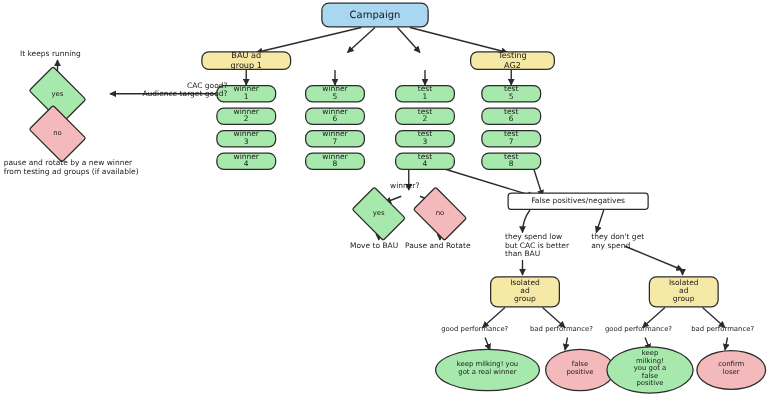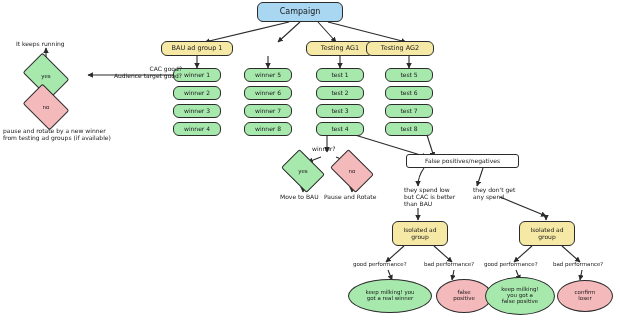--- a/index.html
+++ b/index.html
@@ -35,21 +35,21 @@
     align-items: center;
     justify-content: center;
     text-align: center;
     color: #1a1a1a;
     line-height: 1.08;
     border: 1px solid #2b2b2b;
   }
   .node .lbl {
     display: block;
     width: 100%;
-    padding: 0 2px;
+    padding: 0 16px;
     white-space: pre-line;
   }
   .rbox {
     border-radius: 6px;
   }
   .sqbox {
     border-radius: 3px;
   }
   .ellipse {
     border-radius: 50%;
@@ -142,24 +142,21 @@
     </g>
   </svg>
 
   <div class="node rbox" style="left:257px; top:2px; width:86px; height:20px; background:#a9d6f0; font-size:8px;">
     <span class="lbl">Campaign</span>
   </div>
 
   <div class="node rbox" style="left:161px; top:41px; width:72px; height:15px; background:#f6e9a6; font-size:6.5px;">
     <span class="lbl">BAU ad group 1</span>
   </div>
-  <div class="node rbox" style="left:306px; top:41px; width:68px; height:15px; background:#f6e9a6; font-size:6.5px;">
-    <span class="lbl">Testing AG1</span>
-  </div>
-  <div class="node rbox" style="left:366px; top:41px; width:68px; height:15px; background:#f6e9a6; font-size:6.5px;">
+  <div class="node rbox" style="left:376px; top:41px; width:68px; height:15px; background:#f6e9a6; font-size:6.5px;">
     <span class="lbl">Testing AG2</span>
   </div>
 
   <div class="node rbox" style="left:173px; top:68px; width:48px; height:14px; background:#a7e8ad; font-size:6px;">
     <span class="lbl">winner 1</span>
   </div>
   <div class="node rbox" style="left:173px; top:86px; width:48px; height:14px; background:#a7e8ad; font-size:6px;">
     <span class="lbl">winner 2</span>
   </div>
   <div class="node rbox" style="left:173px; top:104px; width:48px; height:14px; background:#a7e8ad; font-size:6px;">

